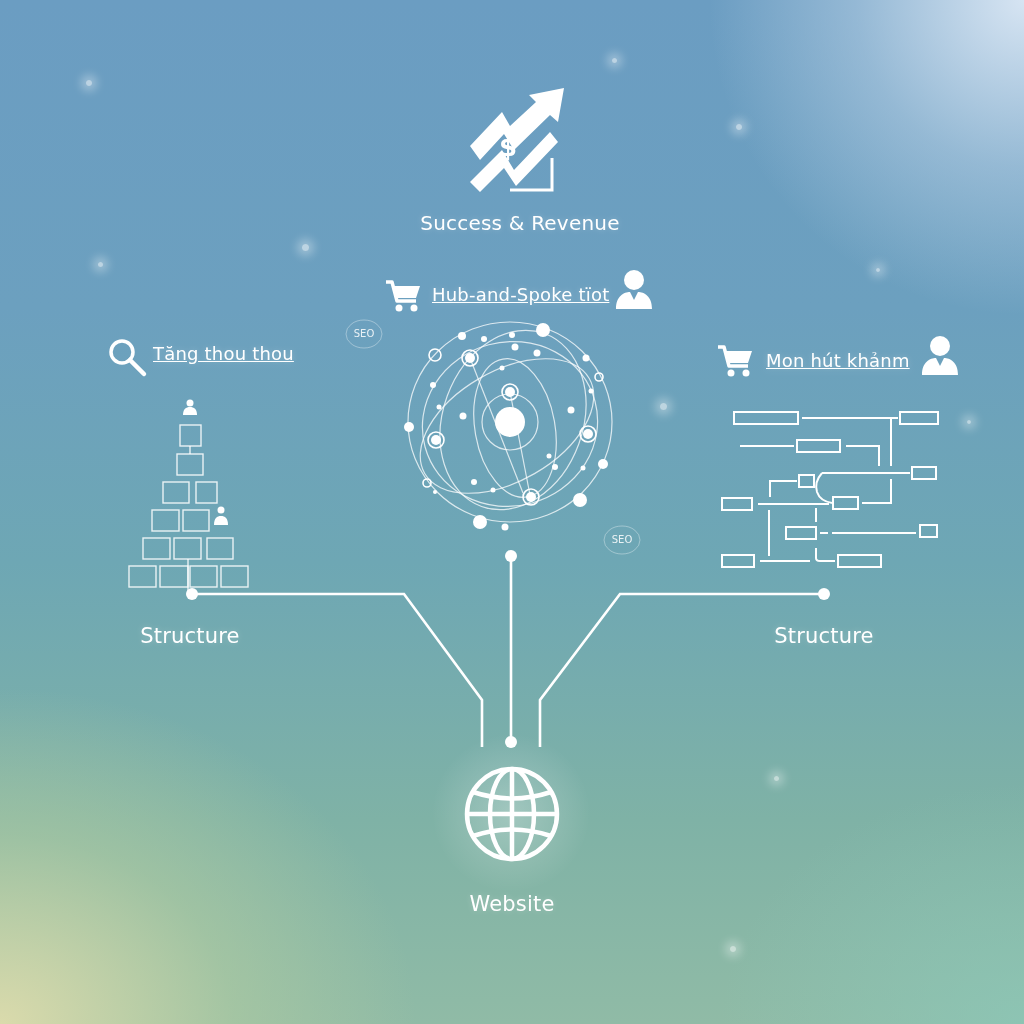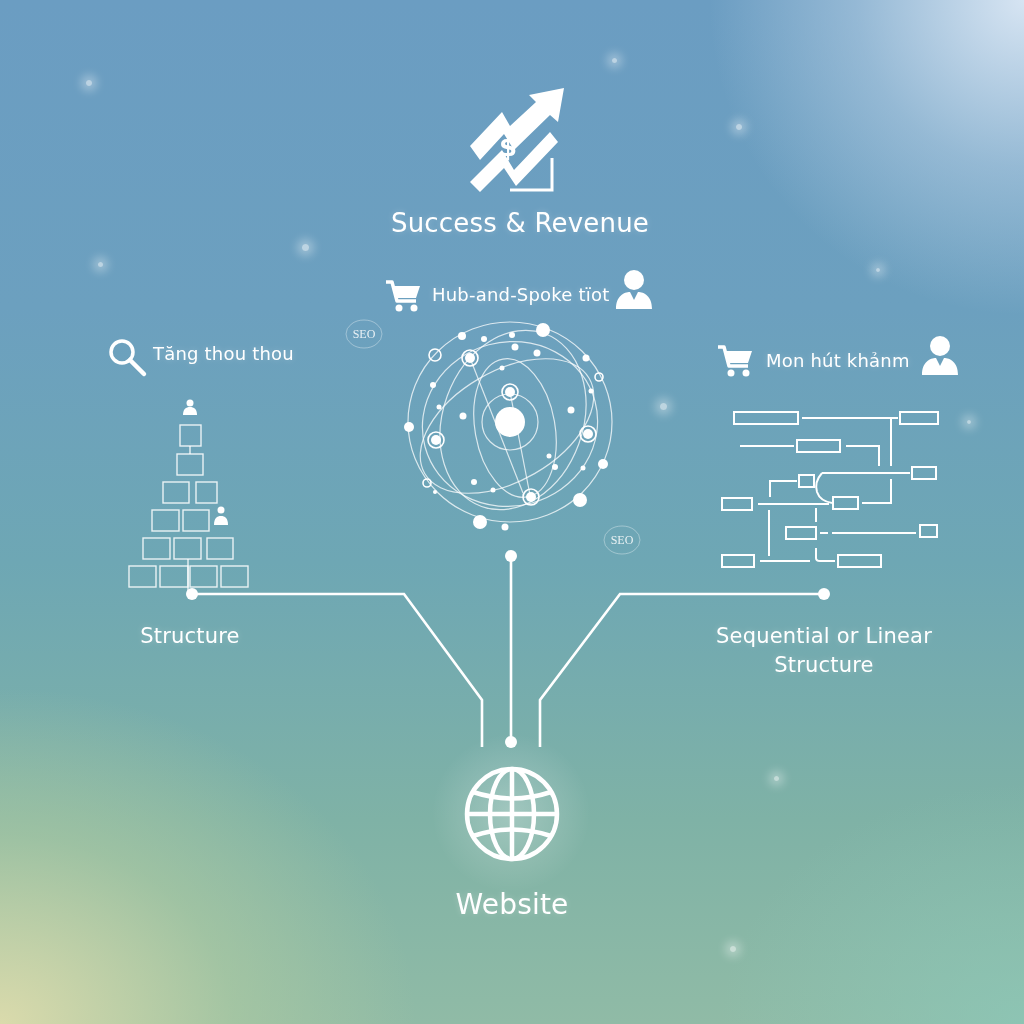--- a/index.html
+++ b/index.html
@@ -7,25 +7,25 @@
     font-family:"DejaVu Sans","Liberation Sans",sans-serif;color:#fff;
     background:
       radial-gradient(ellipse 420px 420px at 1024px 0px, rgba(220,232,245,0.95) 0%, rgba(190,212,232,0.5) 40%, rgba(160,190,220,0) 75%),
       radial-gradient(ellipse 520px 420px at 0px 1024px, rgba(222,220,172,0.95) 0%, rgba(180,205,160,0.55) 45%, rgba(140,185,160,0) 80%),
       radial-gradient(ellipse 380px 300px at 1024px 1024px, rgba(140,200,185,0.7) 0%, rgba(140,200,185,0) 80%),
       linear-gradient(180deg,#6b9dc2 0%,#6ca0bf 30%,#6ea7b4 55%,#7fb2a6 80%,#90bba6 100%);
   }
   .abs{position:absolute;}
   .label{position:absolute;text-align:center;font-size:21px;line-height:29px;letter-spacing:0.2px;
     text-shadow:0 0 6px rgba(255,255,255,0.25);white-space:nowrap;}
-  .small-label{font-size:18px;line-height:22px;text-align:left;}
+  .small-label{font-size:18px;line-height:22px;text-align:left;text-decoration:underline;}
   .sparkle{position:absolute;border-radius:50%;background:rgba(255,255,255,0.55);
     box-shadow:0 0 10px 5px rgba(255,255,255,0.35);}
   svg{overflow:visible;}
-  .seo{position:absolute;font-size:12px;color:rgba(255,255,255,0.85);text-align:center;line-height:12px;font-family:Liberation Serif, serif;}
+  .seo{position:absolute;font-size:10px;color:rgba(255,255,255,0.85);text-align:center;line-height:12px;}
 </style>
 </head>
 <body>
 
 <div class="sparkle" style="left:86px;top:80px;width:6px;height:6px;"></div>
 <div class="sparkle" style="left:612px;top:58px;width:5px;height:5px;"></div>
 <div class="sparkle" style="left:736px;top:124px;width:6px;height:6px;"></div>
 <div class="sparkle" style="left:302px;top:244px;width:7px;height:7px;"></div>
 <div class="sparkle" style="left:98px;top:262px;width:5px;height:5px;"></div>
 <div class="sparkle" style="left:660px;top:403px;width:7px;height:7px;"></div>
@@ -37,21 +37,21 @@
 <svg class="abs" style="left:466px;top:86px;" width="104" height="110" viewBox="0 0 104 110">
   <g fill="#fff">
 
     <polygon points="4,60 36,26 44,40 70,16 63,9 98,2 92,36 84,29 48,64 38,48 14,74"></polygon>
 
     <polygon points="4,96 36,64 48,84 84,46 92,56 50,100 38,82 14,106"></polygon>
   </g>
   <text x="42" y="70" font-size="26" font-weight="bold" fill="#fff" text-anchor="middle" font-family="DejaVu Sans, sans-serif">$</text>
   <path d="M86,72 L86,104 L44,104" stroke="#fff" stroke-width="3" fill="none"></path>
 </svg>
-<div class="label" style="left:380px;top:209px;width:280px;font-size:26px;">Success &amp; Revenue</div>
+<div class="label" style="left:380px;top:209px;width:280px;font-size:20px;">Success &amp; Revenue</div>
 
 <svg class="abs" style="left:384px;top:279px;" width="40" height="34" viewBox="0 0 40 34">
   <path d="M2,3 L8,3 L13,22 L32,22" stroke="#fff" stroke-width="3.5" fill="none" stroke-linejoin="round"></path>
   <polygon points="9,7 36,7 32,19 12,19" fill="#fff"></polygon>
   <circle cx="15" cy="29" r="3.5" fill="#fff"></circle>
   <circle cx="30" cy="29" r="3.5" fill="#fff"></circle>
 </svg>
 <div class="label small-label" style="left:432px;top:284px;">Hub-and-Spoke tı̈ot</div>
 <svg class="abs" style="left:614px;top:268px;" width="40" height="42" viewBox="0 0 40 42">
   <circle cx="20" cy="12" r="10" fill="#fff"></circle>
@@ -212,28 +212,27 @@
     <circle cx="824" cy="594" r="6"></circle>
     <circle cx="511" cy="556" r="6"></circle>
     <circle cx="511" cy="742" r="6"></circle>
   </g>
 </svg>
 
 <div class="label" style="left:90px;top:622px;width:200px;">
   <div>Structure</div>
 </div>
 <div class="label" style="left:694px;top:622px;width:260px;">
-  <div>Sequential or Linear</div>
   <div>Structure</div>
 </div>
 
 <div class="abs" style="left:431px;top:733px;width:160px;height:160px;border-radius:50%;background:radial-gradient(circle, rgba(255,255,255,0.28) 0%, rgba(255,255,255,0) 70%);"></div>
 <svg class="abs" style="left:463px;top:765px;" width="98" height="98" viewBox="0 0 98 98">
   <g stroke="#fff" stroke-width="4.5" fill="none">
     <circle cx="49" cy="49" r="45"></circle>
     <ellipse cx="49" cy="49" rx="22" ry="45"></ellipse>
     <line x1="49" y1="4" x2="49" y2="94"></line>
     <line x1="4" y1="49" x2="94" y2="49"></line>
     <path d="M10,27 Q49,40 88,27"></path>
     <path d="M10,71 Q49,58 88,71"></path>
   </g>
 </svg>
-<div class="label" style="left:412px;top:890px;width:200px;font-size:28px;">Website</div>
+<div class="label" style="left:412px;top:890px;width:200px;font-size:21px;">Website</div>
 
 </body></html>

